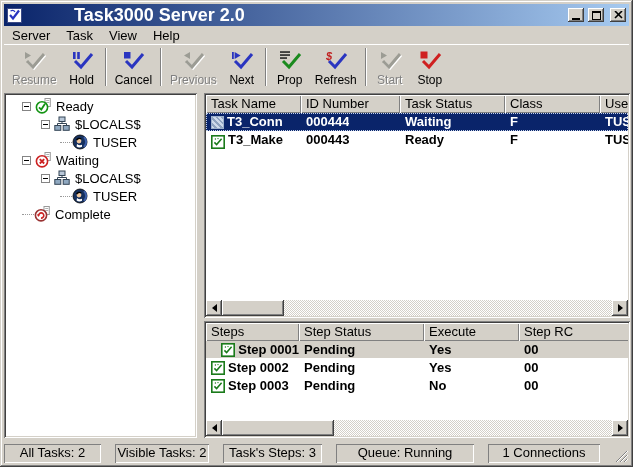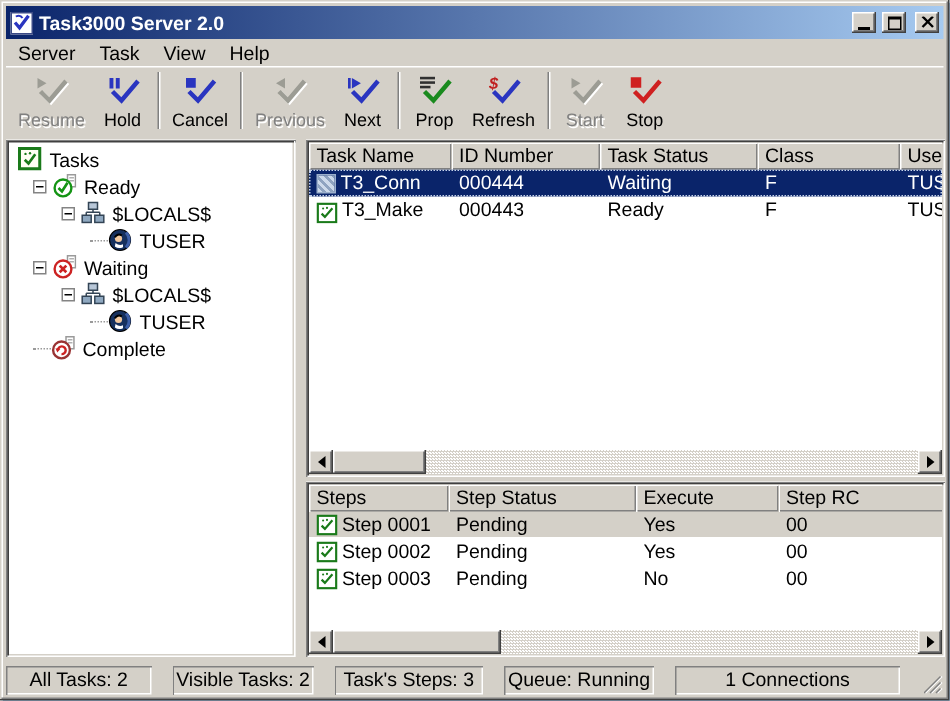--- a/index.html
+++ b/index.html
@@ -5,21 +5,21 @@
   html,body{margin:0;padding:0;background:#3a6ea5;}
   *{box-sizing:border-box;}
   body{font-family:"Liberation Sans",sans-serif;font-size:13px;color:#000;}
 
   #window{position:relative;width:633px;height:467px;background:#d4d0c8;overflow:hidden;
     box-shadow:inset -1px -1px 0 #404040,inset 1px 1px 0 #d4d0c8,inset -2px -2px 0 #808080,inset 2px 2px 0 #ffffff;}
 
   
   .titlebar{position:absolute;left:4px;top:4px;right:4px;height:22px;display:flex;align-items:center;
     padding:0 3px;gap:4px;background:linear-gradient(to right,#0a246a,#a6caf0);}
-  .title-text{color:#fff;font-weight:bold;font-size:13px;flex:1;white-space:nowrap;overflow:hidden;}
+  .title-text{color:#fff;font-weight:bold;font-size:18px;flex:1;white-space:nowrap;overflow:hidden;margin-left:48px;}
   .app-icon{width:15px;height:15px;background:#fff;border:1px solid #3b4a86;display:flex;align-items:center;justify-content:center;flex:0 0 auto;}
   .winbtn{width:16px;height:14px;background:#d4d0c8;display:flex;align-items:center;justify-content:center;flex:0 0 auto;
     box-shadow:inset -1px -1px 0 #404040,inset 1px 1px 0 #ffffff,inset -2px -2px 0 #808080;}
   .winbtn.close{margin-left:2px;}
   .glyph-min{width:8px;height:2px;background:#000;margin-top:7px;}
   .glyph-max{width:9px;height:9px;border:1px solid #000;border-top:2px solid #000;}
 
   
   .menubar{position:absolute;left:4px;top:27px;right:4px;height:17px;display:flex;align-items:center;}
   .menu-item{padding:14px 8px;cursor:default;}
@@ -42,21 +42,21 @@
   .expander .minus{width:5px;height:1px;background:#000;}
   .tree-stub{width:12px;height:1px;border-top:1px dotted #9a9a9a;flex:0 0 auto;}
   .tree-icon{width:16px;height:16px;flex:0 0 auto;display:flex;align-items:center;justify-content:center;}
 
   .list{position:absolute;background:#fff;overflow:hidden;}
   #task-list{left:204px;top:93px;width:426px;height:225px;}
   #steps-list{left:204px;top:321px;width:426px;height:117px;}
   .list-header{position:absolute;left:2px;top:2px;right:2px;height:35px;display:flex;overflow:hidden;background:#d4d0c8;}
   .hcell{flex:0 0 auto;height:18px;line-height:17px;padding-left:5px;background:#d4d0c8;overflow:hidden;white-space:nowrap;
     box-shadow:inset 1px 1px 0 #ffffff,inset -1px -1px 0 #808080;}
-  .list-body{position:absolute;left:2px;top:20px;right:2px;bottom:18px;overflow:hidden;}
+  .list-body{position:absolute;left:2px;top:20px;right:2px;bottom:18px;overflow:hidden;font-weight:bold;}
   .lrow{display:flex;height:18px;align-items:center;overflow:hidden;}
   .lrow.selected{background:#0a246a;color:#fff;outline:1px dotted #c6d3ea;outline-offset:-1px;}
   .cell{flex:0 0 auto;height:18px;line-height:18px;padding-left:5px;overflow:hidden;white-space:nowrap;display:flex;align-items:center;gap:3px;}
   .cell .celltext{overflow:hidden;white-space:nowrap;}
   .icon-hatch{width:13px;height:13px;flex:0 0 auto;border:1px solid #9cb0cc;
     background:repeating-linear-gradient(45deg,#cdd9ea 0 2px,#8fa3c0 2px 4px);}
   .row-icon{width:14px;height:14px;flex:0 0 auto;display:flex;align-items:center;justify-content:center;}
 
   
   .hscroll{position:absolute;left:2px;right:2px;bottom:2px;height:16px;display:flex;}
@@ -199,31 +199,20 @@
             <g fill="#cf2020">
               <rect x="3.5" y="2.5" width="7" height="7"></rect>
             </g>
             <path d="M6 12 L12 18 L23 5" fill="none" stroke="#cf2020" stroke-width="3"></path>
           </svg></span>
         <div class="tb-label">Stop</div>
       </div>
     </div>
 
   <div class="treepanel sunken">
-      <div class="tree-row" style="padding-left: 4px;">
-        <span class="tree-icon">
-          <svg width="16" height="16" viewBox="0 0 16 16">
-            <rect x="1" y="1" width="13.5" height="13.5" fill="#fffff4" stroke="#1a7a1a" stroke-width="2"></rect>
-            <circle cx="5" cy="4.6" r="0.8" fill="#1a7a1a"></circle>
-            <circle cx="8" cy="4.2" r="0.8" fill="#1a7a1a"></circle>
-            <path d="M4.5 8.5 L7 11 L11.5 4.8" fill="none" stroke="#1a7a1a" stroke-width="1.8"></path>
-          </svg>
-        </span>
-        <span class="tree-label">Tasks</span>
-      </div>
       <div class="tree-row" style="padding-left: 14px;">
         <span class="expander">
           <span class="minus"></span>
         </span>
         <span class="tree-icon">
           <svg width="16" height="16" viewBox="0 0 16 16">
             <rect x="10" y="0.5" width="5.3" height="8" fill="#fff" stroke="#9a9a9a" stroke-width="1"></rect>
             <line x1="11.2" y1="2.5" x2="14.3" y2="2.5" stroke="#b0b0b0"></line>
             <line x1="11.2" y1="4.5" x2="14.3" y2="4.5" stroke="#b0b0b0"></line>
             <circle cx="7" cy="9.3" r="5.6" fill="#fff" stroke="#149414" stroke-width="1.6"></circle>
@@ -391,21 +380,21 @@
 
   <div class="list sunken" id="steps-list">
     <div class="list-header">
         <span class="hcell" style="width: 93px;">Steps</span>
         <span class="hcell" style="width: 125px;">Step Status</span>
         <span class="hcell" style="width: 95px;">Execute</span>
         <span class="hcell" style="width: 120px;">Step RC</span>
       </div>
     <div class="list-body">
         <div class="lrow">
-          <span class="cell" style="width: 93px;">
+          <span class="cell" style="width: 93px; justify-content: flex-end;">
             <span class="row-icon">
               <svg width="14" height="14" viewBox="0 0 14 14">
                 <rect x="0.8" y="0.8" width="12.4" height="12.4" fill="#fff" stroke="#1a7a1a" stroke-width="1.6"></rect>
                 <circle cx="4.4" cy="4" r="0.7" fill="#1a7a1a"></circle>
                 <circle cx="7" cy="3.6" r="0.7" fill="#1a7a1a"></circle>
                 <path d="M3.4 7.4 L5.6 9.6 L10.6 3.8" fill="none" stroke="#1a7a1a" stroke-width="1.5"></path>
               </svg>
             </span>
             <span class="celltext">Step 0001</span>
           </span>
@@ -474,21 +463,21 @@
       <div class="sb-btn">
           <span class="arr-r"></span>
         </div>
     </div>
   </div>
 
   <div class="statusbar">
       <span class="status-panel" style="width: 97px;">All Tasks: 2</span>
       <span class="status-panel" style="width: 94px;">Visible Tasks: 2</span>
       <span class="status-panel" style="width: 99px;">Task's Steps: 3</span>
-      <span class="status-panel" style="width: 100px;">Queue: Running</span>
+      <span class="status-panel" style="width: 138px;">Queue: Running</span>
       <span class="status-panel last">1 Connections</span>
     </div>
 
   <svg class="grip" viewBox="0 0 13 13">
     <path d="M12 1 L1 12 M12 5 L5 12 M12 9 L9 12" stroke="#ffffff" stroke-width="1"></path>
     <path d="M11 1 L0 12 M11 5 L4 12 M11 9 L8 12" stroke="#808080" stroke-width="1"></path>
   </svg>
 
 </div>
 

